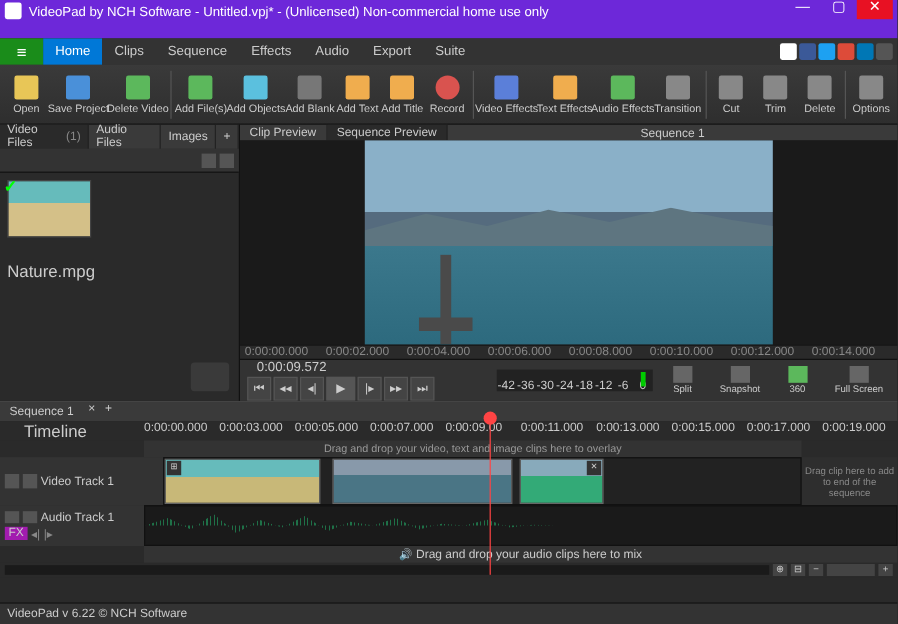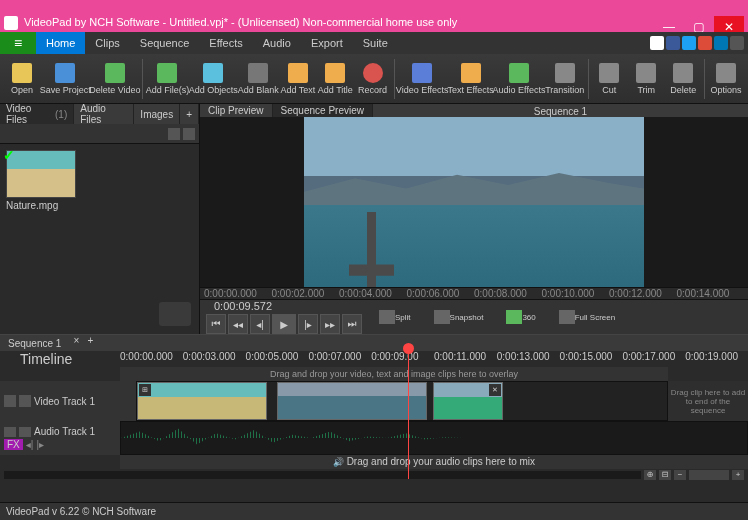--- a/index.html
+++ b/index.html
@@ -1,17 +1,17 @@
 <!DOCTYPE html>
 <html><head>
 <meta charset="utf-8">
 <style>
 *{margin:0;padding:0;box-sizing:border-box;font-family:"Segoe UI",Tahoma,sans-serif;font-size:10px;color:#ccc;user-select:none}
 body{width:748px;height:520px;background:#2a2a2a;overflow:hidden;display:flex;flex-direction:column}
-.titlebar{height:22px;background:#ec4899;display:flex;align-items:flex-start;padding:16px 4px}
+.titlebar{height:22px;background:#6d28d9;display:flex;align-items:flex-end;padding:16px 4px}
 .titlebar .ico{width:14px;height:14px;background:#fff;border-radius:2px;margin-right:6px}
 .titlebar .title{flex:1;color:#fff;font-size:11px}
 .titlebar .winbtn{width:30px;height:22px;display:flex;align-items:center;justify-content:center;color:#fff;font-size:12px}
 .winbtn.close{background:#e81123}
 .menubar{height:22px;background:#333;display:flex;align-items:center}
 .hamburger{width:36px;height:22px;background:#1a8c1a;display:flex;align-items:center;justify-content:center;color:#fff;font-size:14px}
 .menutab{padding:0 10px;height:22px;display:flex;align-items:center;color:#ccc;font-size:11px}
 .menutab.active{background:#0078d7;color:#fff}
 .social{margin-left:auto;display:flex;gap:2px;padding-right:4px}
 .social span{width:14px;height:14px;display:inline-block;border-radius:2px}
@@ -23,42 +23,42 @@
 .main{flex:1;display:flex;min-height:0}
 .leftpane{width:200px;background:#2a2a2a;display:flex;flex-direction:column;border-right:1px solid #111}
 .lefttabs{height:20px;background:#3a3a3a;display:flex;font-size:9px}
 .ltab{padding:0 6px;height:20px;display:flex;align-items:center;border-right:1px solid #222}
 .ltab.active{background:#2a2a2a}
 .ltools{height:20px;background:#333;display:flex;justify-content:flex-end;align-items:center;gap:3px;padding:0 4px;border-bottom:1px solid #111}
 .ltools span{width:12px;height:12px;background:#555;display:inline-block}
 .thumb{margin:6px;width:70px}
 .thumbimg{width:70px;height:48px;background:linear-gradient(#6bb 40%,#d4c088 40%);position:relative;border:1px solid #444}
 .thumbimg::before{content:"✓";position:absolute;top:-4px;left:-4px;color:#0f0;font-size:14px;font-weight:bold}
-.thumblbl{font-size:10px;margin-top:2px}
+.thumblbl{font-size:14px;margin-top:20px}
 .camicon{position:absolute;bottom:8px;right:8px;width:32px;height:24px;background:#3a3a3a;border-radius:3px}
 .rightpane{flex:1;display:flex;flex-direction:column;background:#1e1e1e}
 .prevtabs{height:18px;background:#3a3a3a;display:flex;font-size:9px}
 .ptab{padding:0 8px;display:flex;align-items:center;border-right:1px solid #222}
 .ptab.active{background:#2a2a2a}
 .seqlabel{flex:1;text-align:center;font-size:10px;padding-top:2px}
 .preview{flex:1;display:flex;align-items:center;justify-content:center;background:#1a1a1a;position:relative}
 .previmg{width:340px;height:170px;background:linear-gradient(#8ab0c8 0%,#8ab0c8 35%,#556b7e 35%,#556b7e 45%,#3d7a8e 45%,#2d6a7e 100%);position:relative;overflow:hidden}
 .previmg::after{content:"";position:absolute;left:45px;top:95px;width:45px;height:75px;background:#4a4a4a;clip-path:polygon(40% 0,60% 0,60% 70%,100% 70%,100% 85%,60% 85%,60% 100%,40% 100%,40% 85%,0 85%,0 70%,40% 70%)}
 .mtn{position:absolute;left:0;right:0;top:32%;height:20%;background:#5e7580;clip-path:polygon(0 60%,15% 20%,30% 50%,45% 10%,60% 40%,75% 5%,90% 35%,100% 50%,100% 100%,0 100%)}
 .ruler{height:14px;background:#2a2a2a;display:flex;font-size:8px;padding:0 4px;border-top:1px solid #111}
 .ruler span{flex:1;color:#888}
 .controls{height:36px;background:#333;display:flex;align-items:center;padding:0 6px;gap:4px;border-top:1px solid #111}
 .timecode{font-size:11px;color:#ccc;padding:0 8px}
 .pbtn{width:20px;height:20px;background:#444;display:flex;align-items:center;justify-content:center;font-size:10px;border:1px solid #555}
 .pbtn.play{width:24px;background:#555}
 .meter{width:130px;height:18px;background:#222;margin-left:auto;position:relative;display:flex;align-items:flex-end}
 .meter::after{content:"";position:absolute;right:6px;top:2px;width:4px;height:12px;background:#0c0}
 .meterlbl{position:absolute;bottom:-1px;left:0;right:0;display:flex;font-size:7px;color:#666}
 .meterlbl span{flex:1;text-align:center}
-.cbtn{display:flex;flex-direction:row;align-items:center;padding:2px 6px;margin-left:7px}
+.cbtn{display:flex;flex-direction:column;align-items:center;padding:2px 6px;margin-left:7px}
 .cbtn .ci{width:16px;height:14px;background:#666;margin-bottom:1px}
 .cbtn .cl{font-size:8px}
 .timeline{height:168px;background:#2a2a2a;display:flex;flex-direction:column;border-top:1px solid #444}
 .tltabs{height:16px;background:#3a3a3a;display:flex;font-size:9px}
 .tltab{padding:0 8px;display:flex;align-items:center}
 .tlbtn{width:14px;text-align:center}
 .tlhead{height:16px;display:flex;background:#2a2a2a}
 .tlheadl{width:120px;display:flex;align-items:center;padding-left:20px;font-size:14px}
 .tlruler{flex:1;display:flex;font-size:8px;color:#888;position:relative}
 .tlruler span{flex:1}
@@ -237,20 +237,32 @@
         <div style="display:flex;gap:2px">
           <div class="pbtn">⏮</div>
           <div class="pbtn">◂◂</div>
           <div class="pbtn">◂|</div>
           <div class="pbtn play">▶</div>
           <div class="pbtn">|▸</div>
           <div class="pbtn">▸▸</div>
           <div class="pbtn">⏭</div>
         </div>
       </div>
+      <div class="meter">
+        <div class="meterlbl">
+            <span>-42</span>
+            <span>-36</span>
+            <span>-30</span>
+            <span>-24</span>
+            <span>-18</span>
+            <span>-12</span>
+            <span>-6</span>
+            <span>0</span>
+          </div>
+      </div>
       <div class="cbtn">
           <div class="ci"></div>
           <div class="cl">Split</div>
         </div>
       <div class="cbtn">
           <div class="ci"></div>
           <div class="cl">Snapshot</div>
         </div>
       <div class="cbtn">
           <div class="ci" style="background:#5cb85c"></div>

